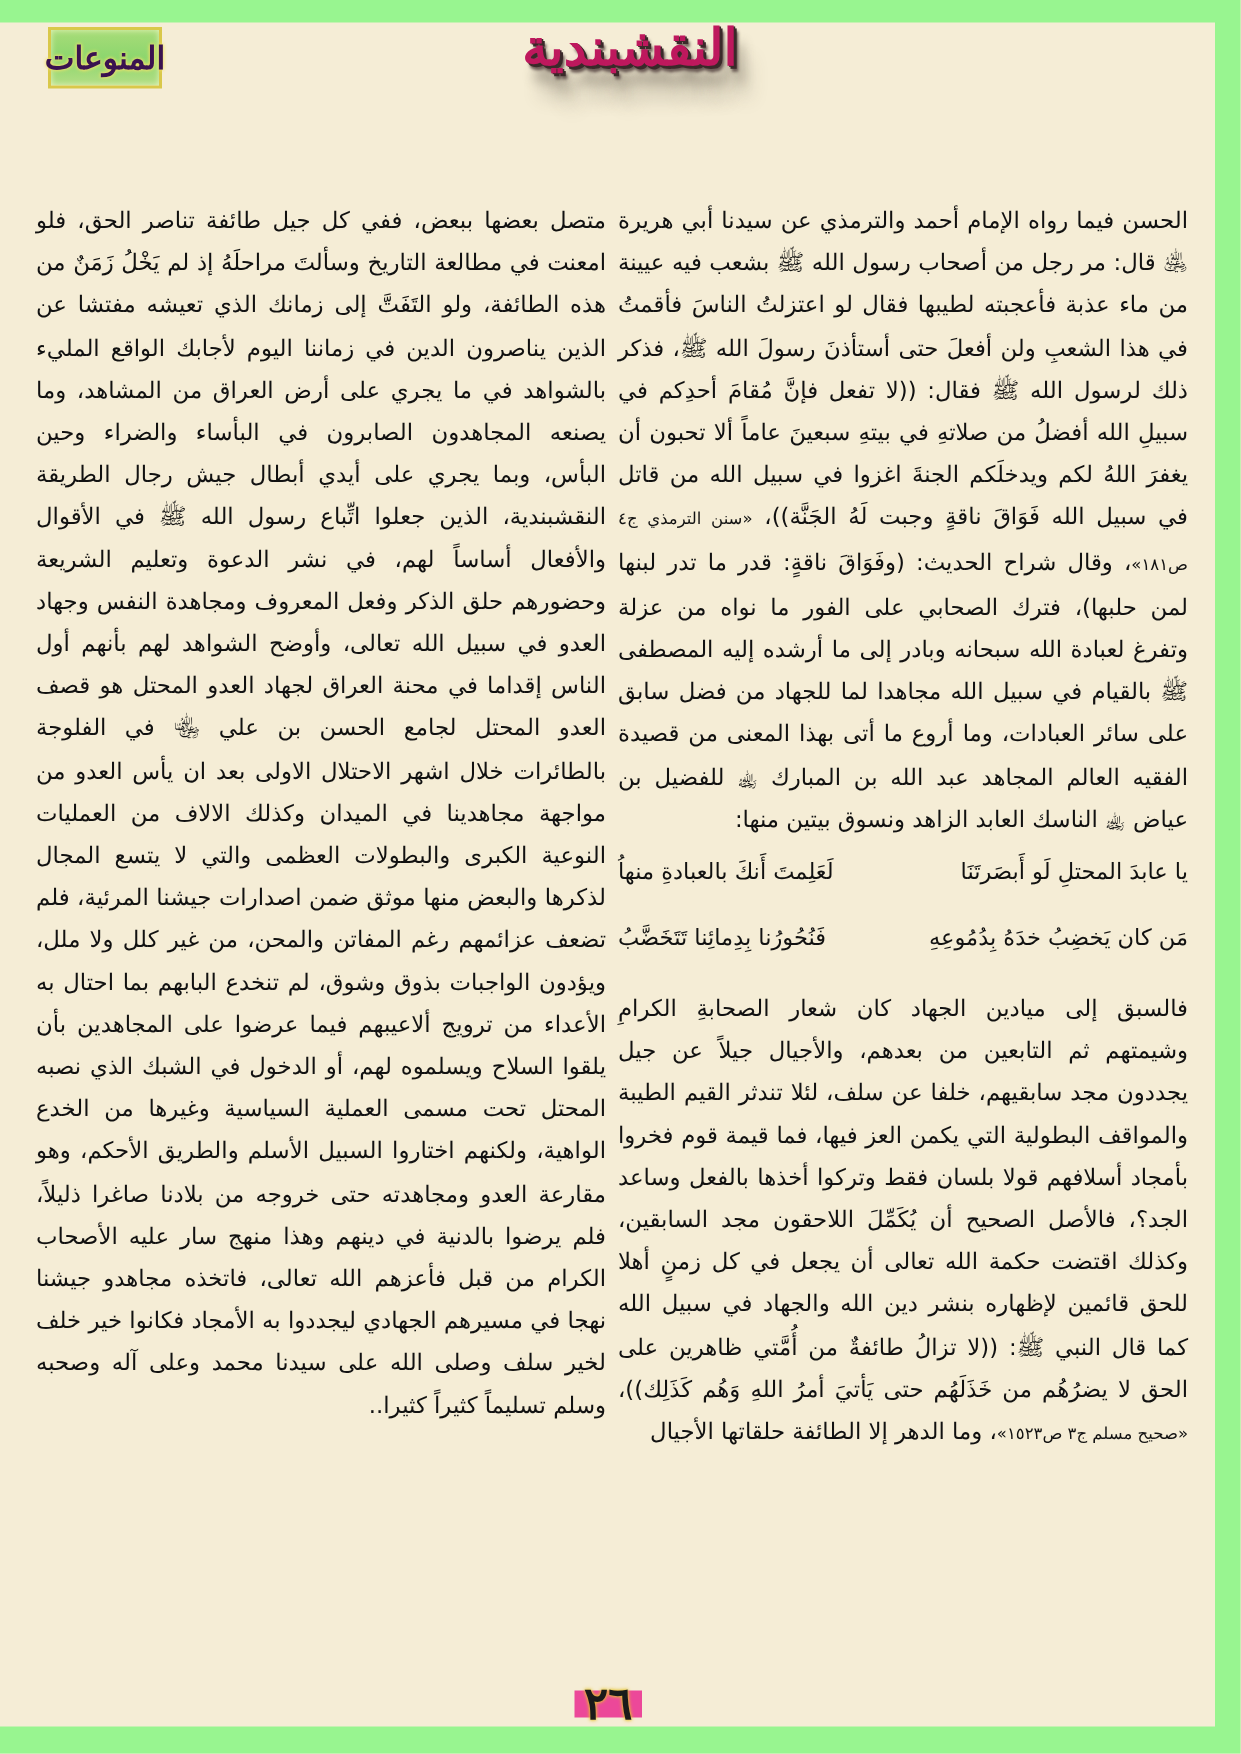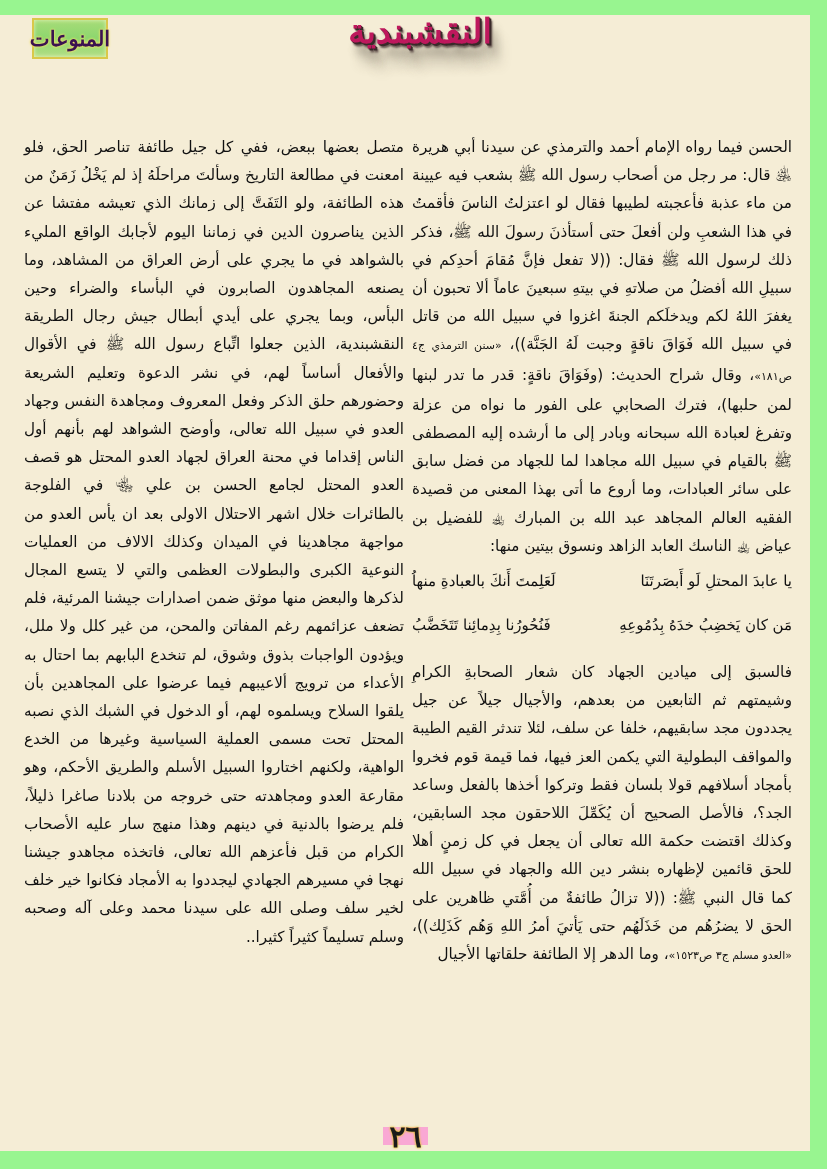--- a/index.html
+++ b/index.html
@@ -45,21 +45,21 @@
   .col .ref { font-size: 11px; }
   .poem { margin: 10px 0 14px 0 !important; }
   .verse {
     display: flex; justify-content: space-between; direction: rtl;
     font-family: "DejaVu Serif", "Liberation Serif", serif;
     font-size: 15px; line-height: 22px; margin-bottom: 22px;
   }
   .verse span { display: inline-block; }
   .page-num {
     position: absolute; left: 383px; top: 1127px; width: 45px; height: 18px;
-    background: #f9a8d4; display: flex; align-items: center; justify-content: center;
+    background: #ec4899; display: flex; align-items: center; justify-content: center;
     font-family: "DejaVu Serif", "Liberation Serif", serif; font-weight: bold;
     font-size: 30px; color: #1a1a1a; text-shadow: 0 0 2px #e6c52b, 0 0 3px #e6c52b; text-align: center;
   }
 </style>
 </head>
 <body>
 
 <div class="page">
   <div class="logo">
     <span class="logo-text">النقشبندية</span>
@@ -76,21 +76,21 @@
         <span>يا عابدَ المحتلِ لَو أَبصَرتَنَا</span>
         <span>لَعَلِمتَ أَنكَ بالعبادةِ منهاُ</span>
       </div>
       <div class="verse">
         <span>مَن كان يَخضِبُ خدَهُ بِدُمُوعِهِ</span>
         <span>فَنُحُورُنا بِدِمائِنا تَتَخَضَّبُ</span>
       </div>
     </div>
     <p>
       <span>فالسبق إلى ميادين الجهاد كان شعار الصحابةِ الكرامِ وشيمتهم ثم التابعين من بعدهم، والأجيال جيلاً عن جيل يجددون مجد سابقيهم، خلفا عن سلف، لئلا تندثر القيم الطيبة والمواقف البطولية التي يكمن العز فيها، فما قيمة قوم فخروا بأمجاد أسلافهم قولا بلسان فقط وتركوا أخذها بالفعل وساعد الجد؟، فالأصل الصحيح أن يُكَمِّلَ اللاحقون مجد السابقين، وكذلك اقتضت حكمة الله تعالى أن يجعل في كل زمنٍ أهلا للحق قائمين لإظهاره بنشر دين الله والجهاد في سبيل الله كما قال النبي ﷺ: ((لا تزالُ طائفةٌ من أُمَّتي ظاهرين على الحق لا يضرُهُم من خَذَلَهُم حتى يَأتيَ أمرُ اللهِ وَهُم كَذَلِك))،</span>
-      <span class="ref">«العدو مسلم ج٣ ص١٥٢٣»</span><span>، وما الدهر إلا الطائفة حلقاتها الأجيال</span>
+      <span class="ref">«صحيح مسلم ج٣ ص١٥٢٣»</span><span>، وما الدهر إلا الطائفة حلقاتها الأجيال</span>
     </p>
   </div>
 
   <div class="col col-left">
     <p>
       <span>متصل بعضها ببعض، ففي كل جيل طائفة تناصر الحق، فلو امعنت في مطالعة التاريخ وسألتَ مراحلَهُ إذ لم يَخْلُ زَمَنٌ من هذه الطائفة، ولو التَفَتَّ إلى زمانك الذي تعيشه مفتشا عن الذين يناصرون الدين في زماننا اليوم لأجابك الواقع المليء بالشواهد في ما يجري على أرض العراق من المشاهد، وما يصنعه المجاهدون الصابرون في البأساء والضراء وحين البأس، وبما يجري على أيدي أبطال جيش رجال الطريقة النقشبندية، الذين جعلوا اتِّباع رسول الله ﷺ في الأقوال والأفعال أساساً لهم، في نشر الدعوة وتعليم الشريعة وحضورهم حلق الذكر وفعل المعروف ومجاهدة النفس وجهاد العدو في سبيل الله تعالى، وأوضح الشواهد لهم بأنهم أول الناس إقداما في محنة العراق لجهاد العدو المحتل هو قصف العدو المحتل لجامع الحسن بن علي ﵄ في الفلوجة بالطائرات خلال اشهر الاحتلال الاولى بعد ان يأس العدو من مواجهة مجاهدينا في الميدان وكذلك الالاف من العمليات النوعية الكبرى والبطولات العظمى والتي لا يتسع المجال لذكرها والبعض منها موثق ضمن اصدارات جيشنا المرئية، فلم تضعف عزائمهم رغم المفاتن والمحن، من غير كلل ولا ملل، ويؤدون الواجبات بذوق وشوق، لم تنخدع البابهم بما احتال به الأعداء من ترويج ألاعيبهم فيما عرضوا على المجاهدين بأن يلقوا السلاح ويسلموه لهم، أو الدخول في الشبك الذي نصبه المحتل تحت مسمى العملية السياسية وغيرها من الخدع الواهية، ولكنهم اختاروا السبيل الأسلم والطريق الأحكم، وهو مقارعة العدو ومجاهدته حتى خروجه من بلادنا صاغرا ذليلاً، فلم يرضوا بالدنية في دينهم وهذا منهج سار عليه الأصحاب الكرام من قبل فأعزهم الله تعالى، فاتخذه مجاهدو جيشنا نهجا في مسيرهم الجهادي ليجددوا به الأمجاد فكانوا خير خلف لخير سلف وصلى الله على سيدنا محمد وعلى آله وصحبه وسلم تسليماً كثيراً كثيرا..</span>
     </p>
   </div>
 </div>
 

